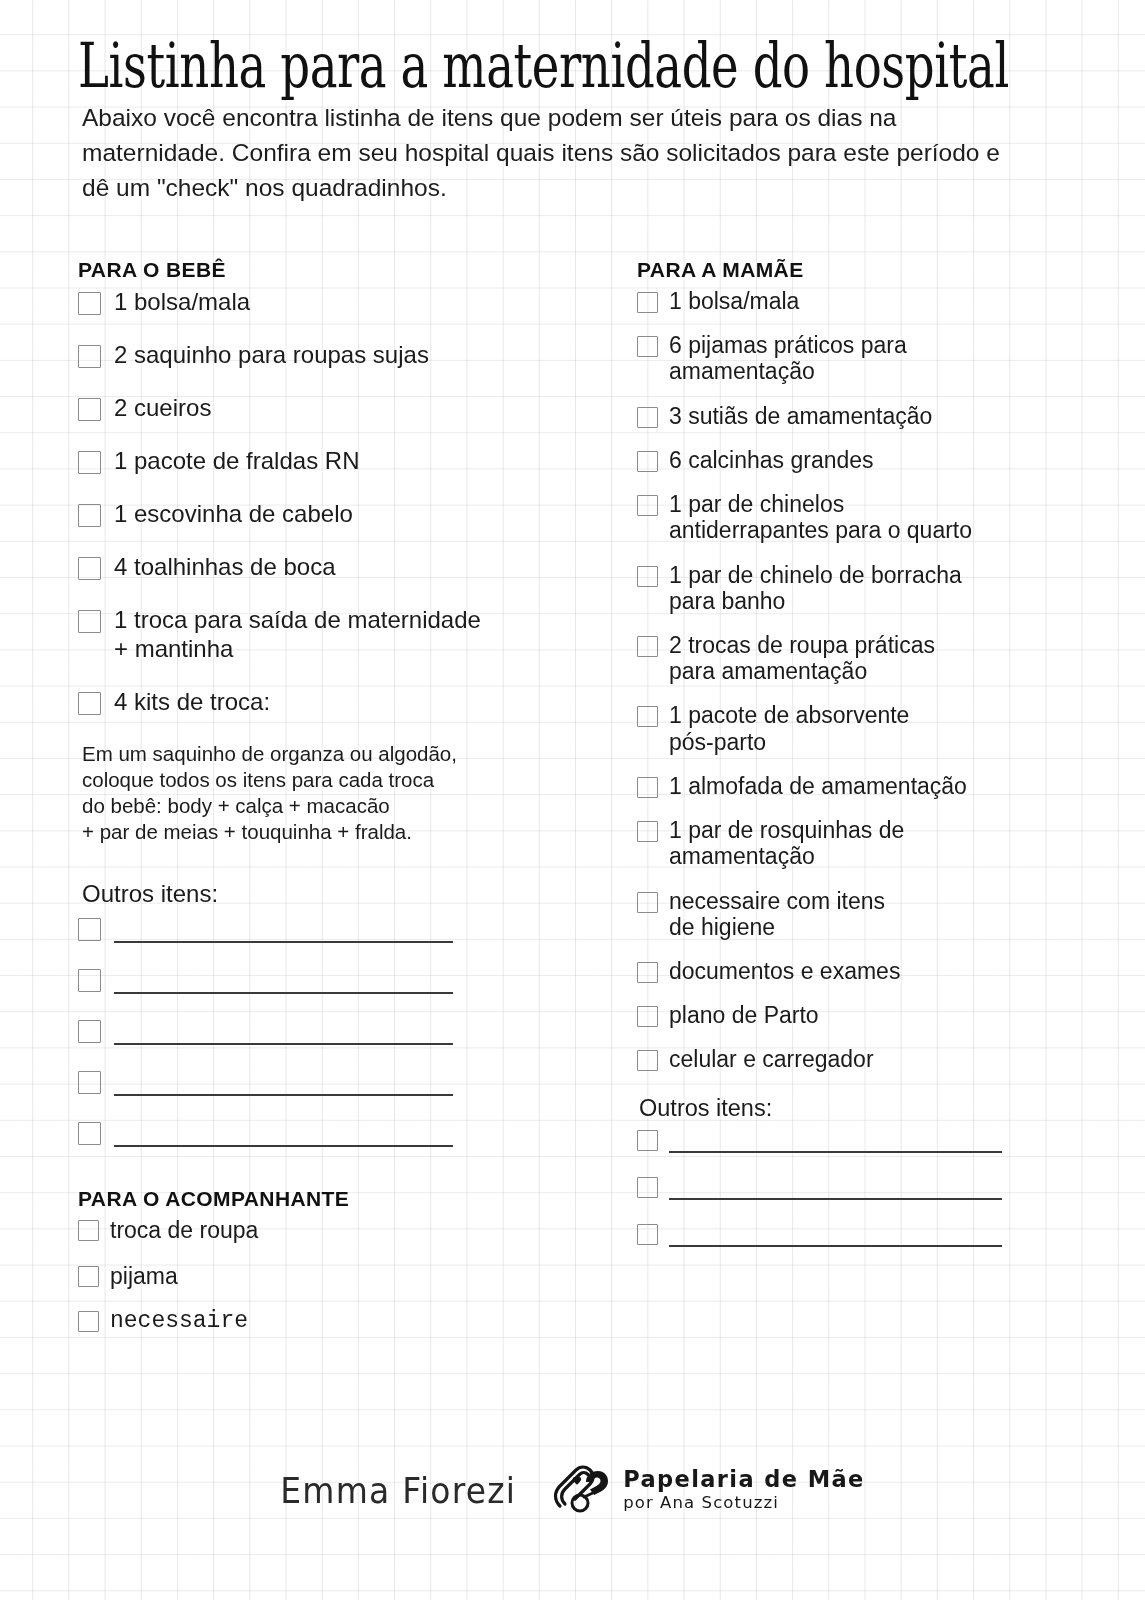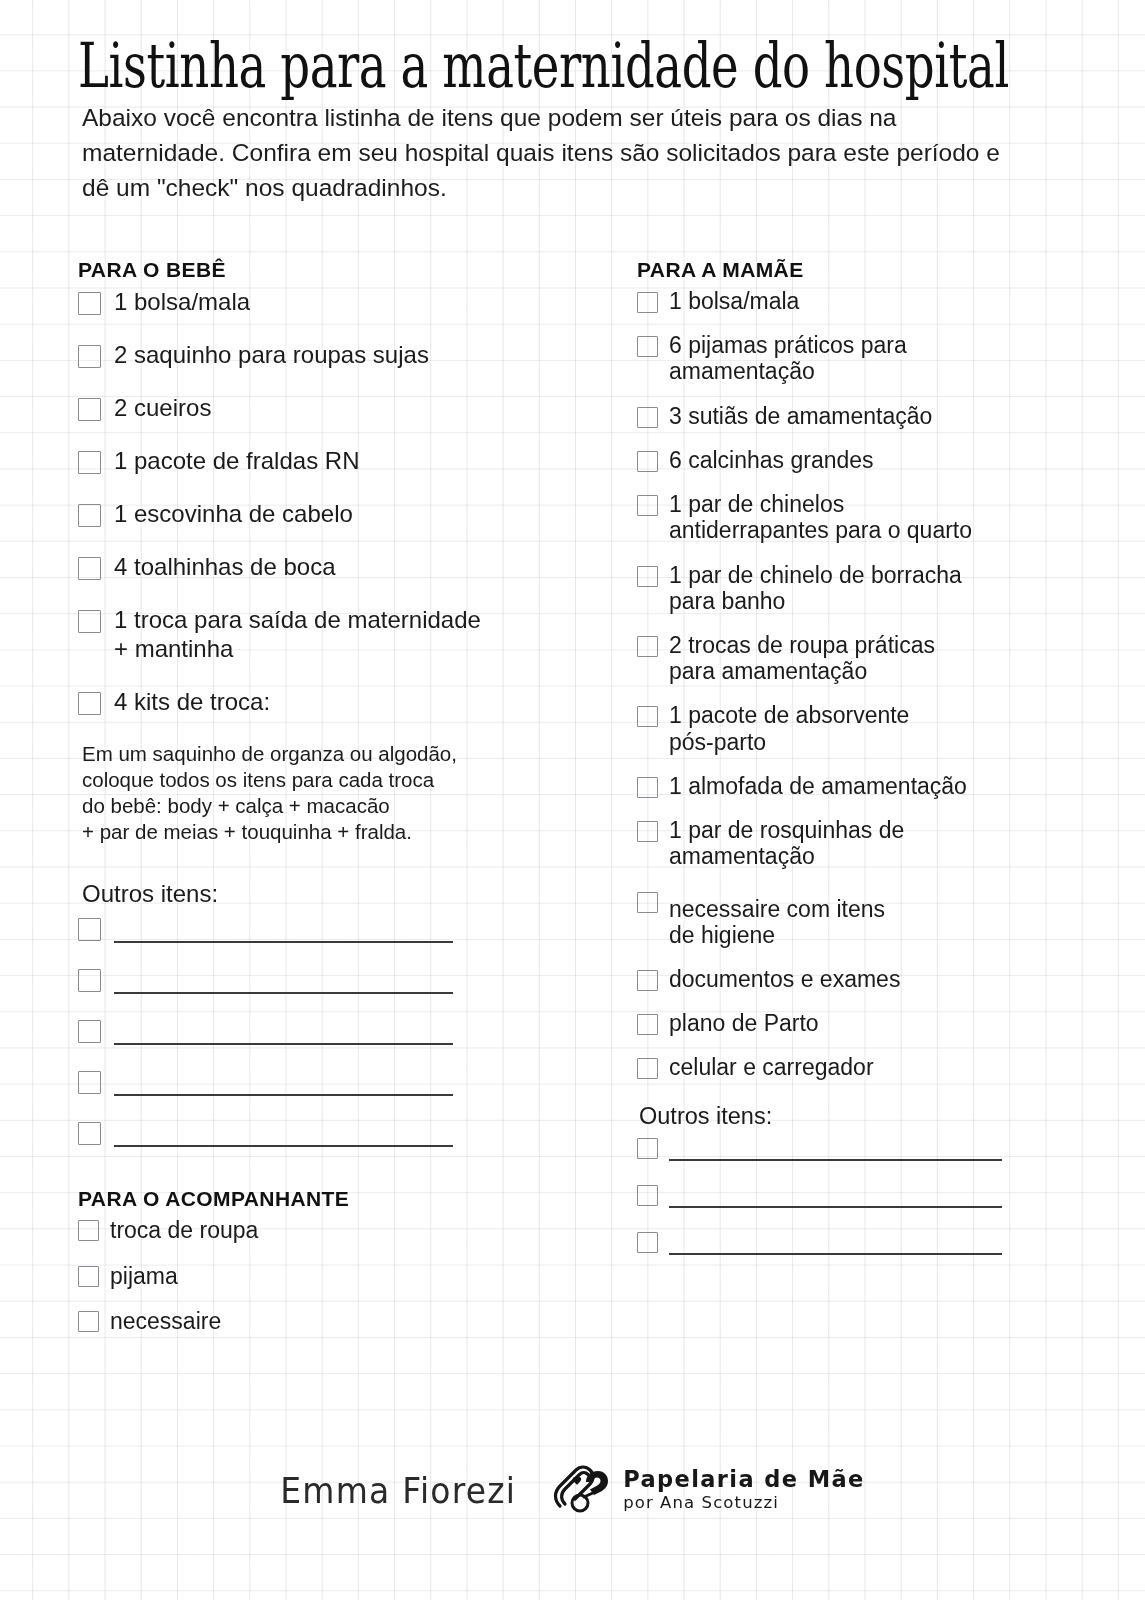--- a/index.html
+++ b/index.html
@@ -273,21 +273,21 @@
           <li class="check-item">
             <span class="box"></span>
             <span class="item-text" style="white-space: pre-line;">troca de roupa</span>
           </li>
           <li class="check-item">
             <span class="box"></span>
             <span class="item-text" style="white-space: pre-line;">pijama</span>
           </li>
           <li class="check-item">
             <span class="box"></span>
-            <span class="item-text" style="white-space: pre-line;">necessaire</span>
+            <span class="item-text" style="white-space: pre-line; font-family: Liberation Mono, monospace;">necessaire</span>
           </li>
         </ul>
     </div>
 
   </div>
 
   <div class="col-right">
 
     <h2 class="section-head">PARA A MAMÃE</h2>
 
@@ -333,21 +333,21 @@
           <span class="box"></span>
           <span class="item-text" style="white-space: pre-line;">1 almofada de amamentação</span>
         </li>
         <li class="check-item">
           <span class="box"></span>
           <span class="item-text" style="white-space: pre-line;">1 par de rosquinhas de
 amamentação</span>
         </li>
         <li class="check-item">
           <span class="box"></span>
-          <span class="item-text" style="white-space: pre-line; margin-top: 8px;">necessaire com itens
+          <span class="item-text" style="white-space: pre-line;">necessaire com itens
 de higiene</span>
         </li>
         <li class="check-item">
           <span class="box"></span>
           <span class="item-text" style="white-space: pre-line;">documentos e exames</span>
         </li>
         <li class="check-item">
           <span class="box"></span>
           <span class="item-text" style="white-space: pre-line;">plano de Parto</span>
         </li>

